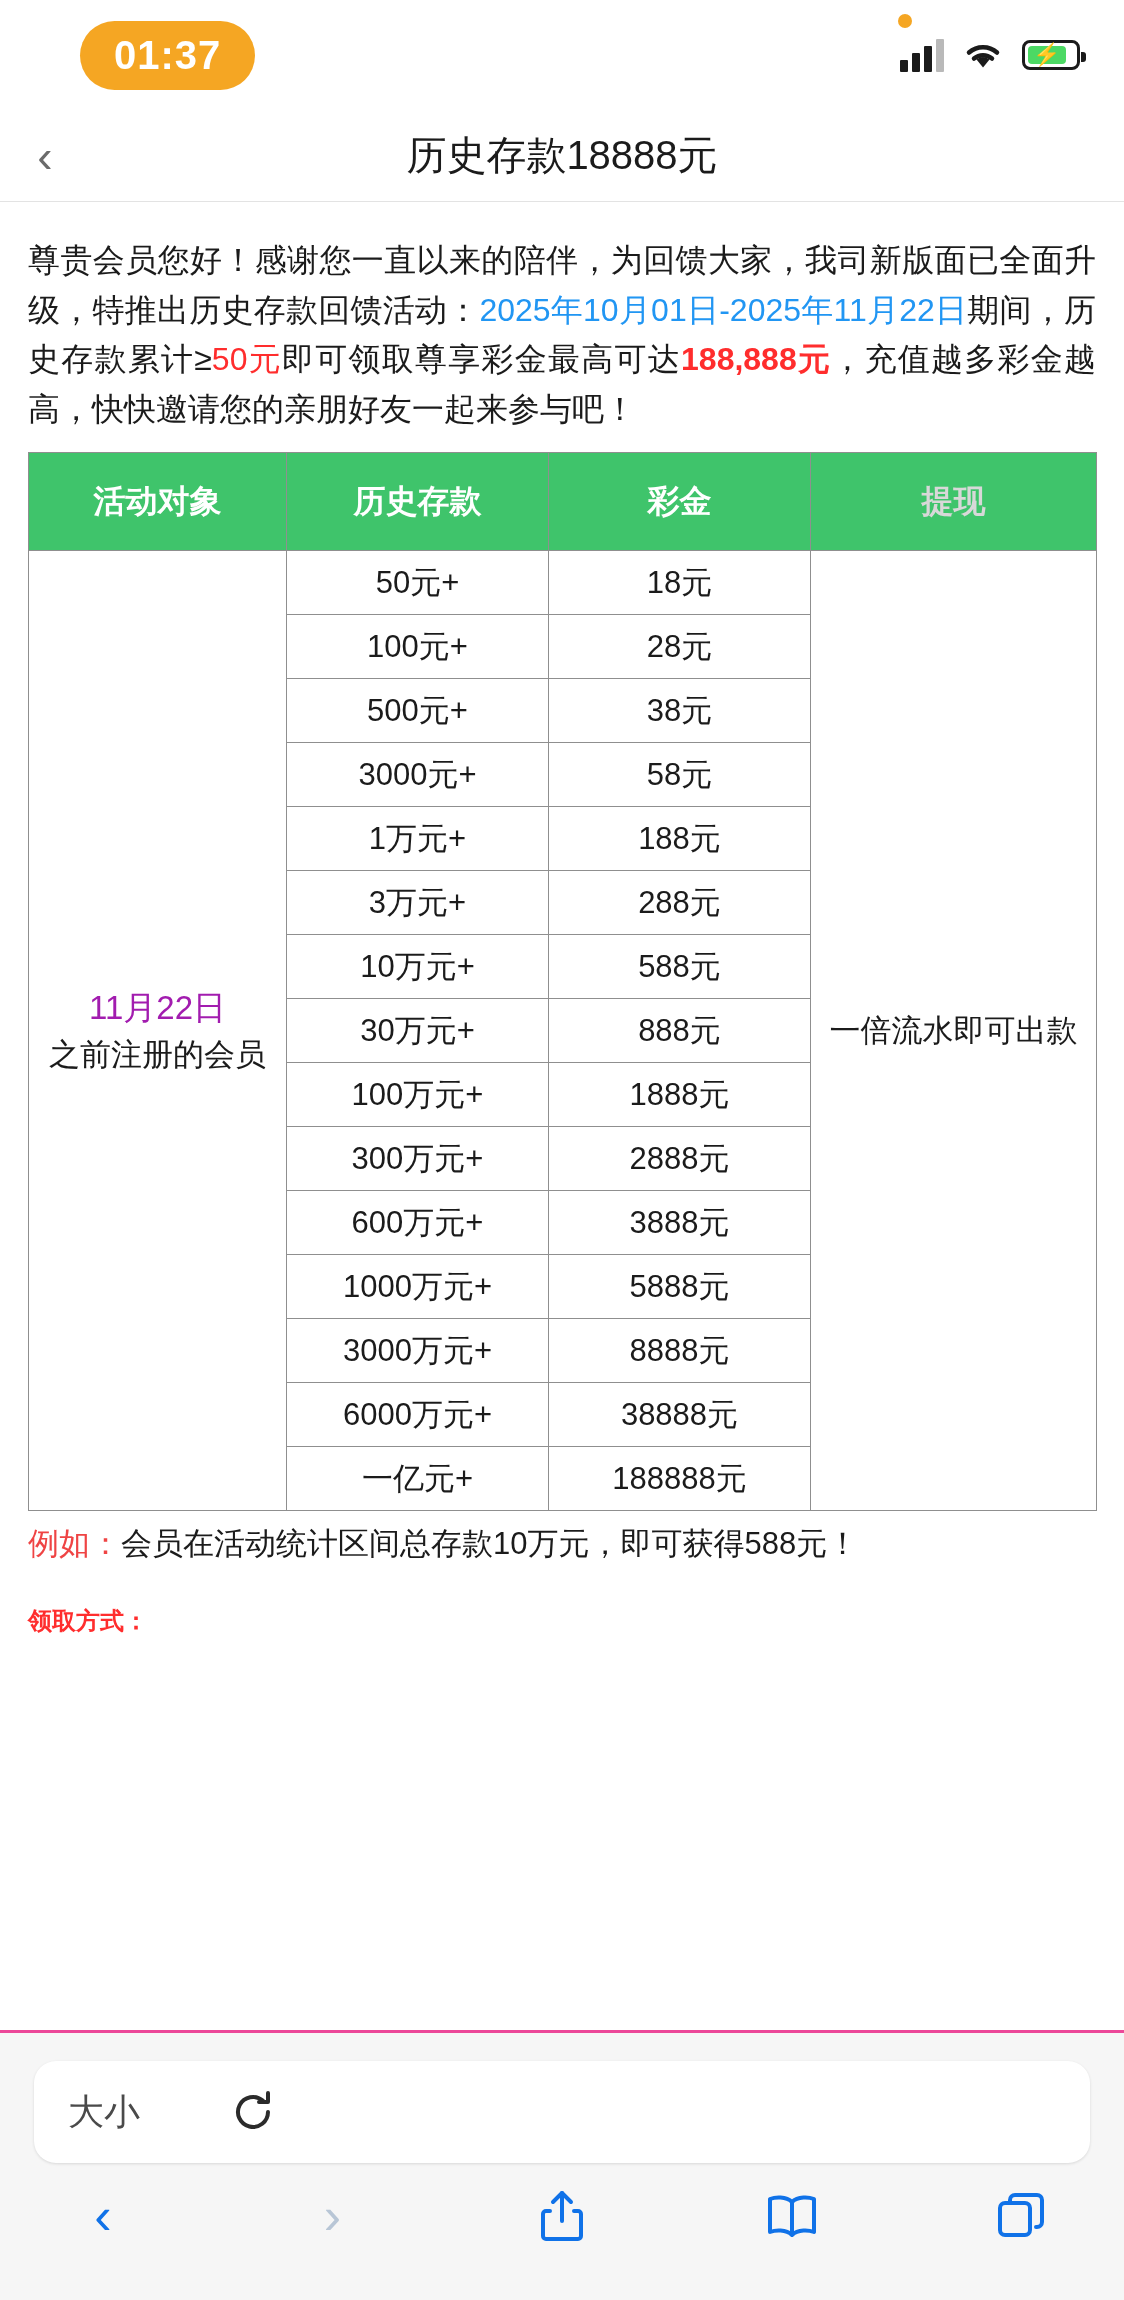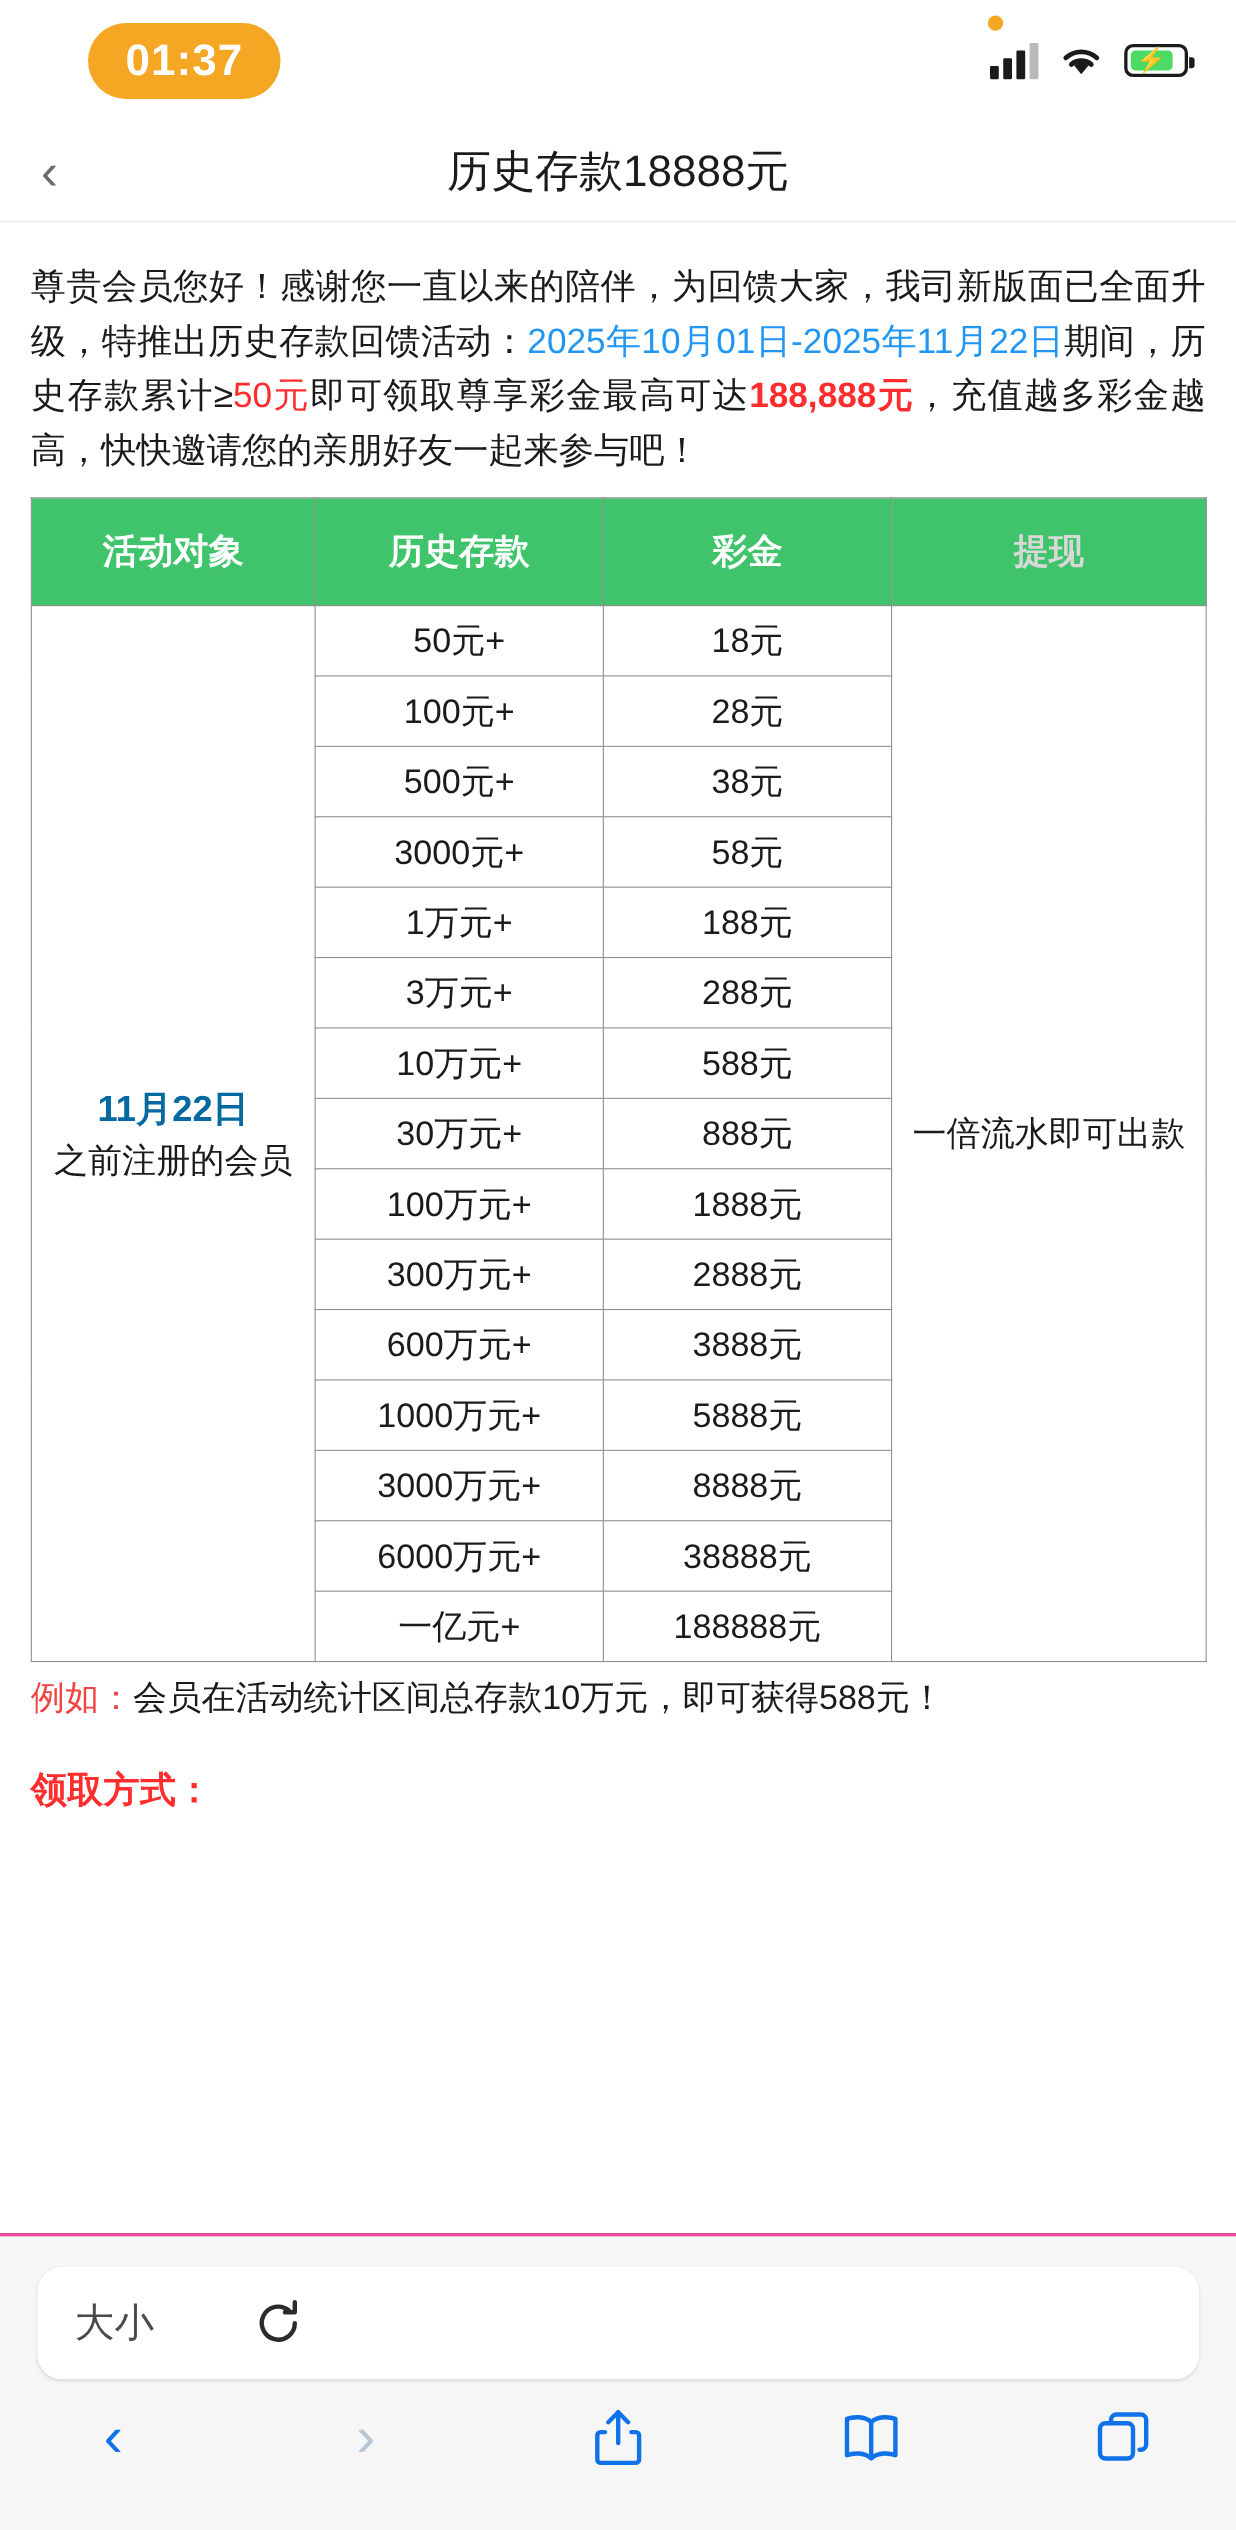--- a/index.html
+++ b/index.html
@@ -139,37 +139,37 @@
   }
   table.promo th.dim { color: #d8d8d8; }
   table.promo td {
     border: 1px solid #8f8f8f;
     font-size: 31px;
     text-align: center;
     color: #1b1b1b;
     height: 64px;
   }
   td.obj-cell { font-size: 31px; line-height: 1.5; }
-  td.obj-cell .blue-b { color: #0369a1; font-weight: bold; font-size: 33px; }
+  td.obj-cell .blue-b { color: #a21caf; font-weight: normal; font-size: 33px; }
   td.withdraw-cell { color: #8a8a8a; font-size: 31px; line-height: 1.5; }
 
   col.c1 { width: 258px; }
   col.c2 { width: 262px; }
   col.c3 { width: 262px; }
   col.c4 { width: 286px; }
 
   .example {
     font-size: 31px;
     margin-top: 12px;
     color: #1b1b1b;
   }
   .example .red { color: #ef4444; }
 
   .claim-title {
-    font-size: 33px;
+    font-size: 24px;
     color: #ff2d2d;
     font-weight: bold;
     margin-top: 40px;
   }
   .claim-body {
     font-size: 32px;
     line-height: 1.55;
     margin-top: 26px;
     color: #1b1b1b;
   }

